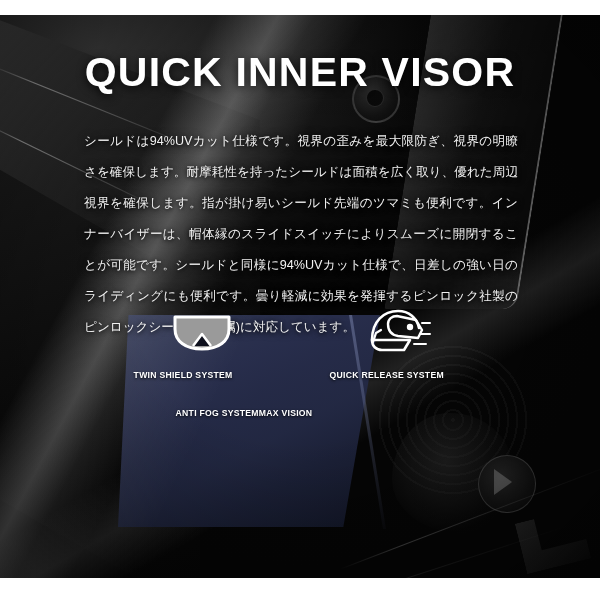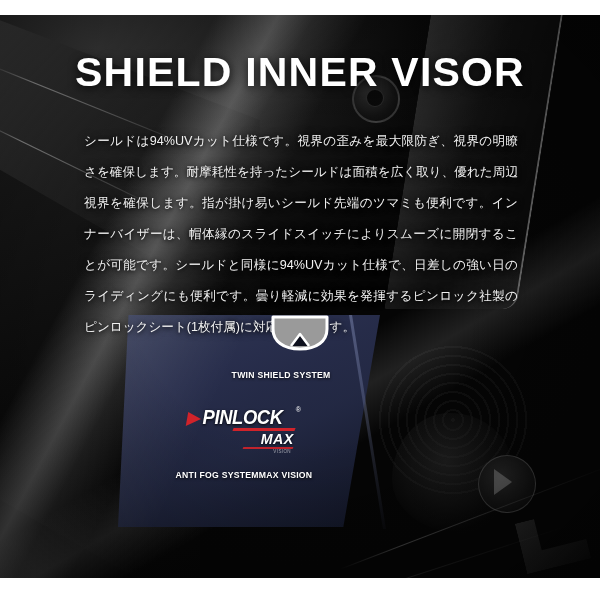--- a/index.html
+++ b/index.html
@@ -329,59 +329,61 @@
     <div class="bg-layer bg-sheen-a"></div>
     <div class="bg-layer bg-sheen-b"></div>
 
     <div class="inner-visor"></div>
     <div class="inner-visor-glow"></div>
     <div class="inner-visor-edge"></div>
 
     <div class="bg-layer bg-vignette"></div>
   </div>
 
-  <div class="headline">SHIELD INNER VISOR</div>
+  <div class="headline">QUICK INNER VISOR</div>
 
   <div class="body-copy">
     <p>シールドは94%UVカット仕様です。視界の歪みを最大限防ぎ、視界の明瞭さを確保します。耐摩耗性を持ったシールドは面積を広く取り、優れた周辺視界を確保します。指が掛け易いシールド先端のツマミも便利です。インナーバイザーは、帽体縁のスライドスイッチによりスムーズに開閉することが可能です。シールドと同様に94%UVカット仕様で、日差しの強い日のライディングにも便利です。曇り軽減に効果を発揮するピンロック社製のピンロックシート(1枚付属)に対応しています。</p>
   </div>
 
   <div class="features">
 
     <div class="feature-row row-1">
 
       <div class="feature">
         <div class="feature-icon">
           <svg width="62" height="42" viewBox="0 0 62 42" fill="none" aria-hidden="true">
             <path d="M4 7 H58 V19 C58 31 48 39 31 39 C14 39 4 31 4 19 Z" fill="#9a9a9a" stroke="#ffffff" stroke-width="3" stroke-linejoin="round"></path>
             <path d="M22 36 L31 24 L40 36" fill="#0d0f1c" stroke="#ffffff" stroke-width="2.5" stroke-linejoin="round"></path>
           </svg>
         </div>
         <div class="feature-label">TWIN SHIELD SYSTEM</div>
       </div>
 
-
-
-    </div>
-
-    <div class="feature-row row-2">
-
-
       <div class="feature">
         <div class="feature-icon">
-          <div class="pinlock-logo">
-            <div class="pinlock-arrow"></div>
-            <div class="pinlock-word">PINLOCK</div>
-            <div class="pinlock-tm">®</div>
-            <div class="pinlock-bar"></div>
-            <div class="pinlock-max">MAX</div>
-            <div class="pinlock-bar2"></div>
-            <div class="pinlock-sub">VISION</div>
-          </div>
+          <svg width="68" height="50" viewBox="0 0 68 50" fill="none" aria-hidden="true">
+            <path d="M8 34 C8 15 20 5 34 5 C45 5 53 12 55 22" stroke="#ffffff" stroke-width="2.6" stroke-linecap="round"></path>
+            <path d="M8 34 C8 40 12 44 18 44 H40 L46 34 Z" stroke="#ffffff" stroke-width="2.6" stroke-linejoin="round" fill="none"></path>
+            <path d="M9 36 L12 27 L17 24" stroke="#ffffff" stroke-width="2.2" stroke-linecap="round"></path>
+            <path d="M24 18 C24 13 28 10 33 10 L52 14 L58 24 L54 32 L34 30 C28 29 24 25 24 18 Z" stroke="#ffffff" stroke-width="2.4" stroke-linejoin="round" fill="none"></path>
+            <circle cx="46" cy="21" r="3.2" fill="#ffffff"></circle>
+            <path d="M58 17 H66 M56 28 H66 M50 38 H62" stroke="#ffffff" stroke-width="2" stroke-linecap="round"></path>
+          </svg>
         </div>
+        <div class="feature-label">QUICK RELEASE SYSTEM</div>
+      </div>
+
+
+    </div>
+
+    <div class="feature-row row-2">
+
+
+      <div class="feature">
         <div class="feature-label">ANTI FOG SYSTEMMAX VISION</div>
       </div>
 
     </div>
 
   </div>
 
 </div>
 
 </body></html>

